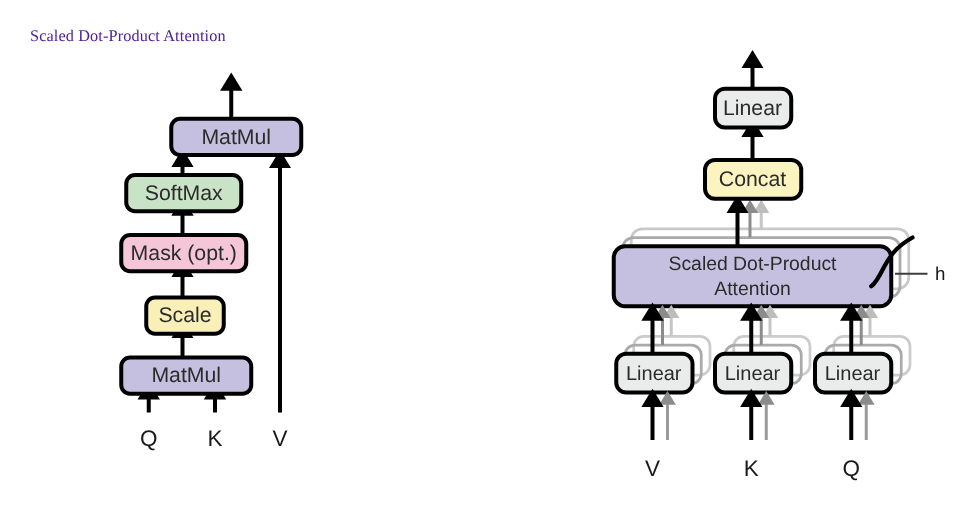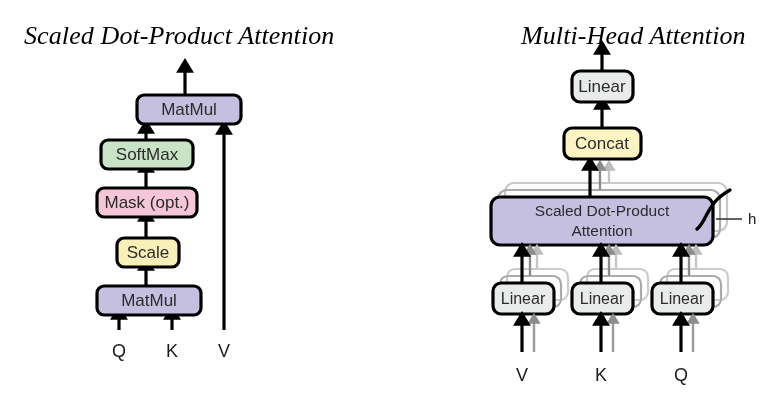--- a/index.html
+++ b/index.html
@@ -11,25 +11,24 @@
     position: relative;
     width: 779px;
     height: 418px;
     background: #ffffff;
     overflow: hidden;
     font-family: "Liberation Sans", sans-serif;
   }
   .title {
     position: absolute;
     font-family: "Liberation Serif", serif;
-    font-size: 26px;
-    color: #000000;
+    font-size: 13px;
+    color: #4c1d95;
     white-space: nowrap;
     letter-spacing: 0.1px;
-    font-style: italic;
   }
   #title-left  { left: 24px;  top: 21px; }
   #title-right { left: 521px; top: 21px; }
 
   svg.diagram {
     position: absolute;
     left: 0; top: 0;
     width: 779px;
     height: 418px;
   }
@@ -58,21 +57,20 @@
   .brace { stroke: #000000; stroke-width: 3.4; fill: none; stroke-linecap: round; }
   .tick { stroke: #3d3d3d; stroke-width: 1.6; fill: none; }
 </style>
 </head>
 <body>
 
 <div id="canvas">
 
   <div class="title" id="title-left">Scaled Dot-Product Attention</div>
 
-  <div class="title" id="title-right">Multi-Head Attention</div>
 
   <svg class="diagram" viewBox="0 0 779 418">
     <defs>
       <marker id="ah" markerWidth="7" markerHeight="7" refX="2.4" refY="3.2" orient="auto" markerUnits="strokeWidth">
         <path d="M0,0.4 L0,6 L4.6,3.2 z" fill="#000000"></path>
       </marker>
       <marker id="ah-g1" markerWidth="7" markerHeight="7" refX="2.4" refY="3.2" orient="auto" markerUnits="strokeWidth">
         <path d="M0,0.4 L0,6 L4.6,3.2 z" fill="#8c8c8c"></path>
       </marker>
       <marker id="ah-g2" markerWidth="7" markerHeight="7" refX="2.4" refY="3.2" orient="auto" markerUnits="strokeWidth">

